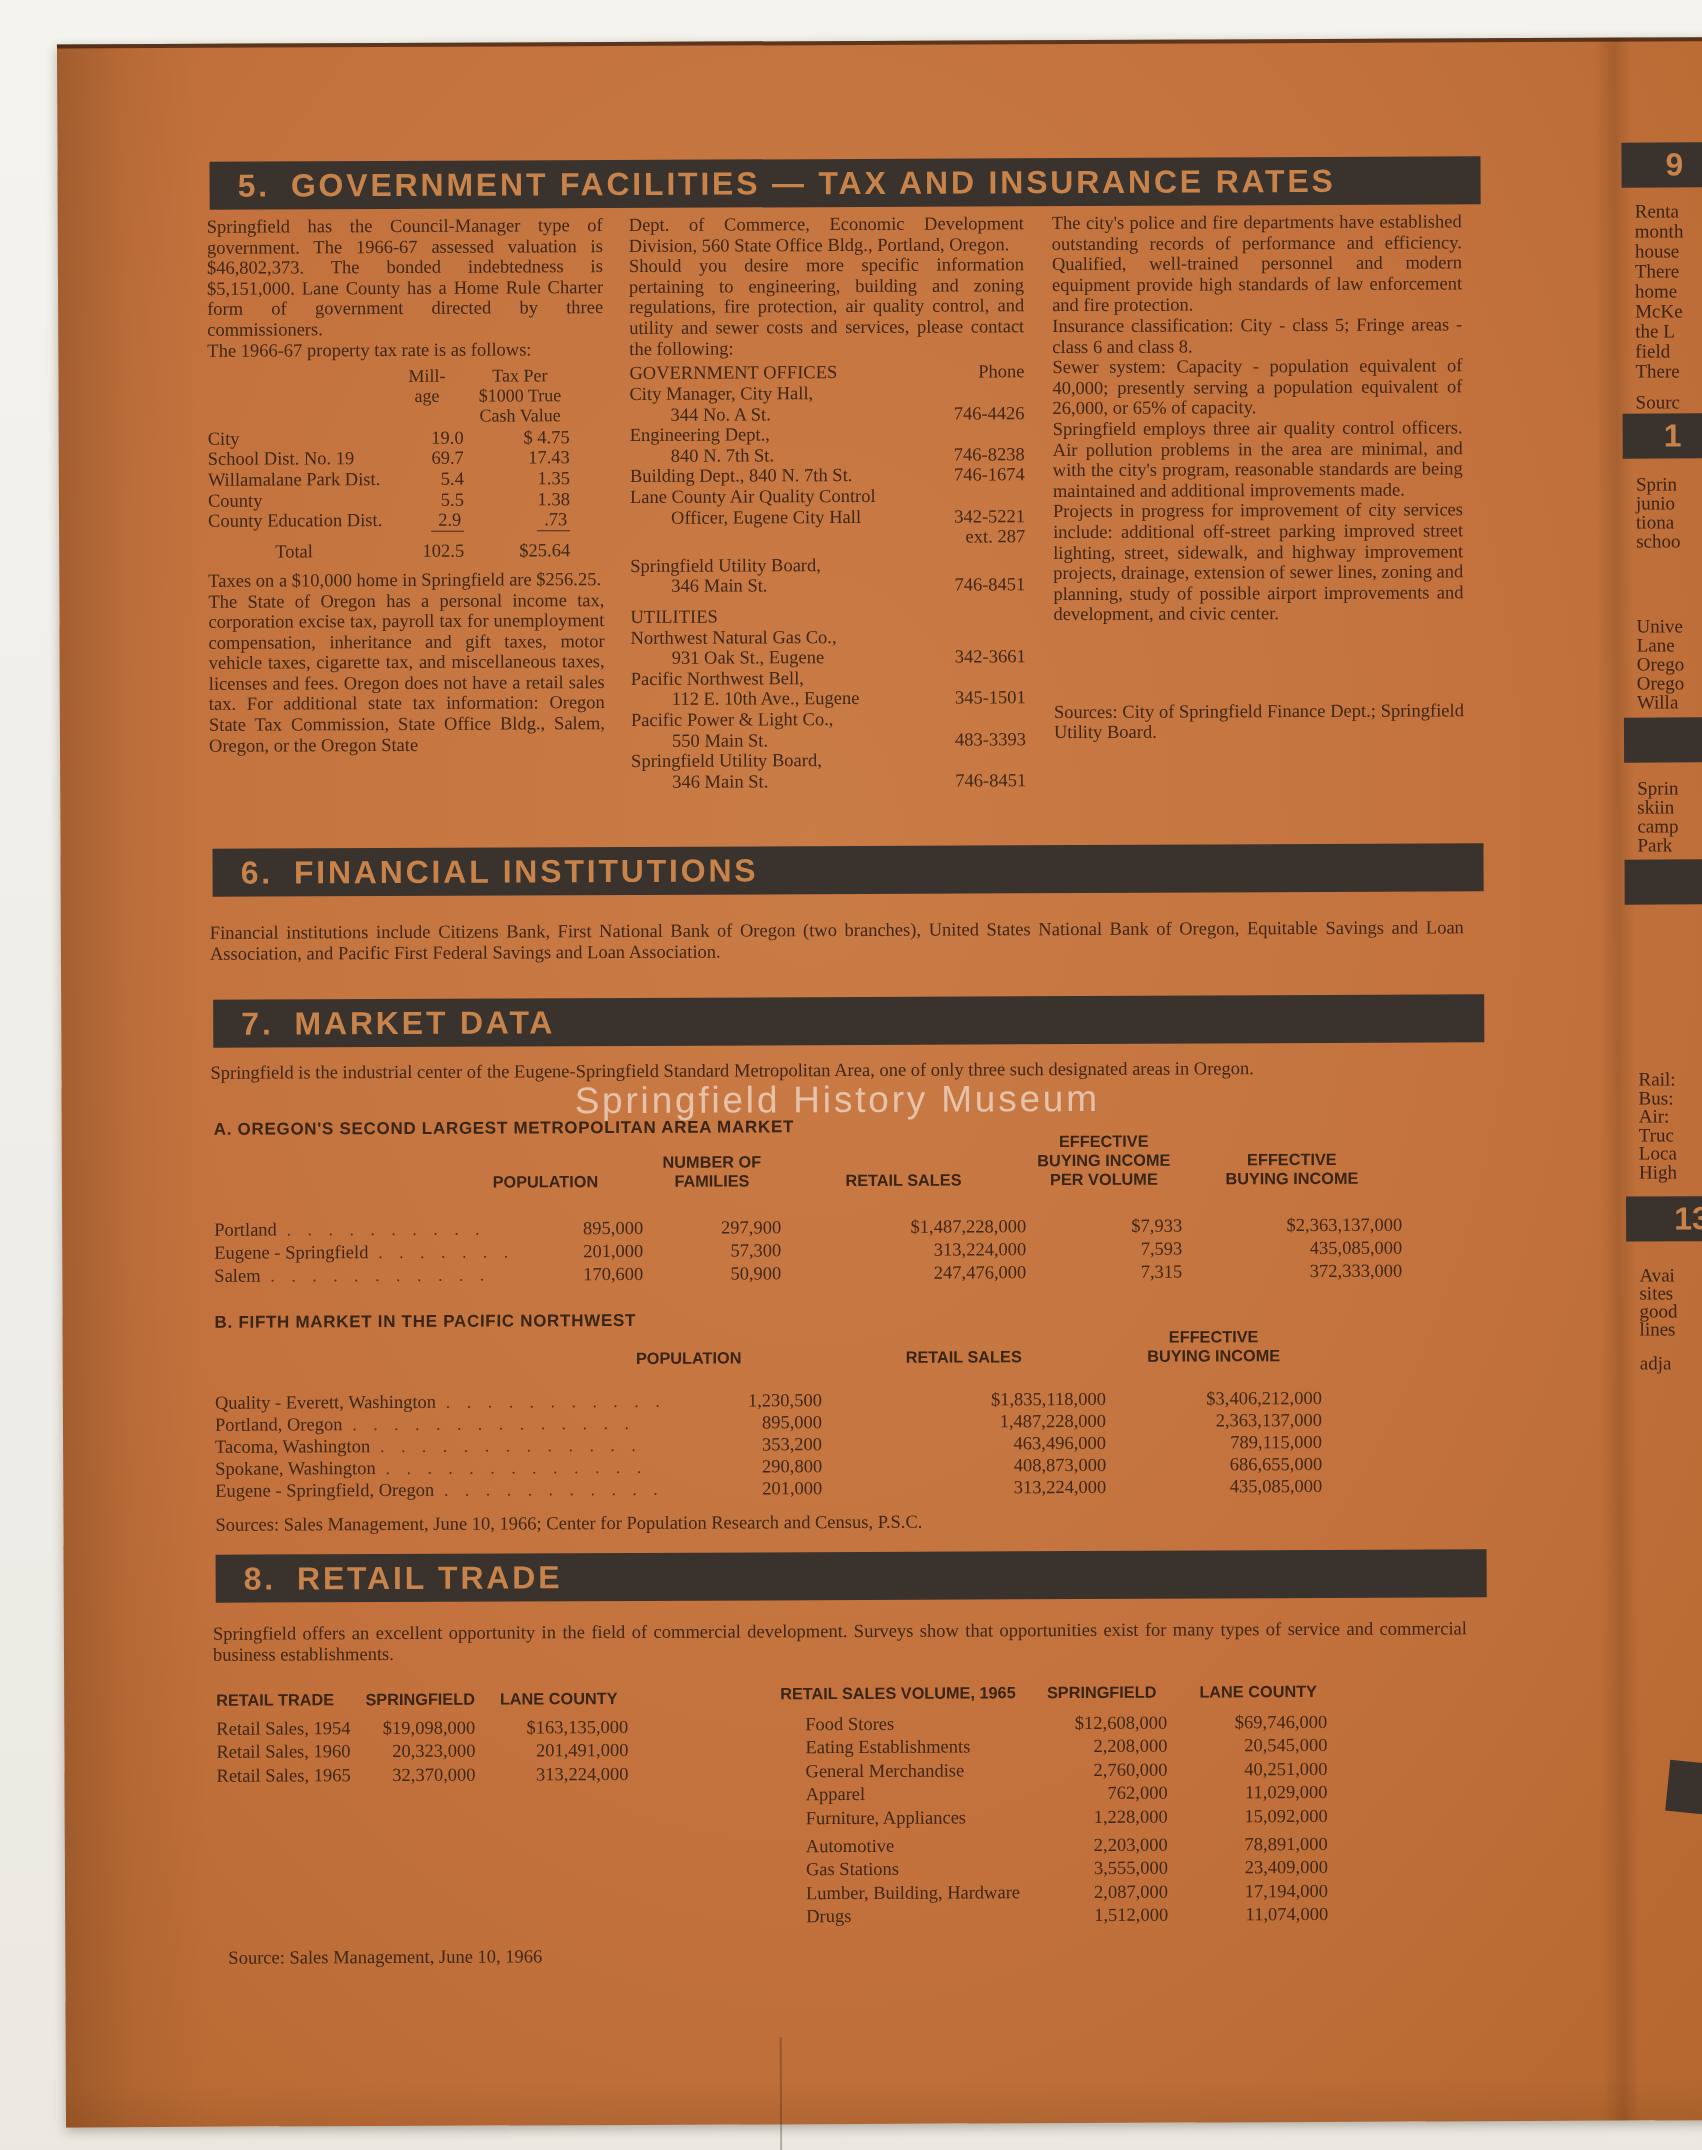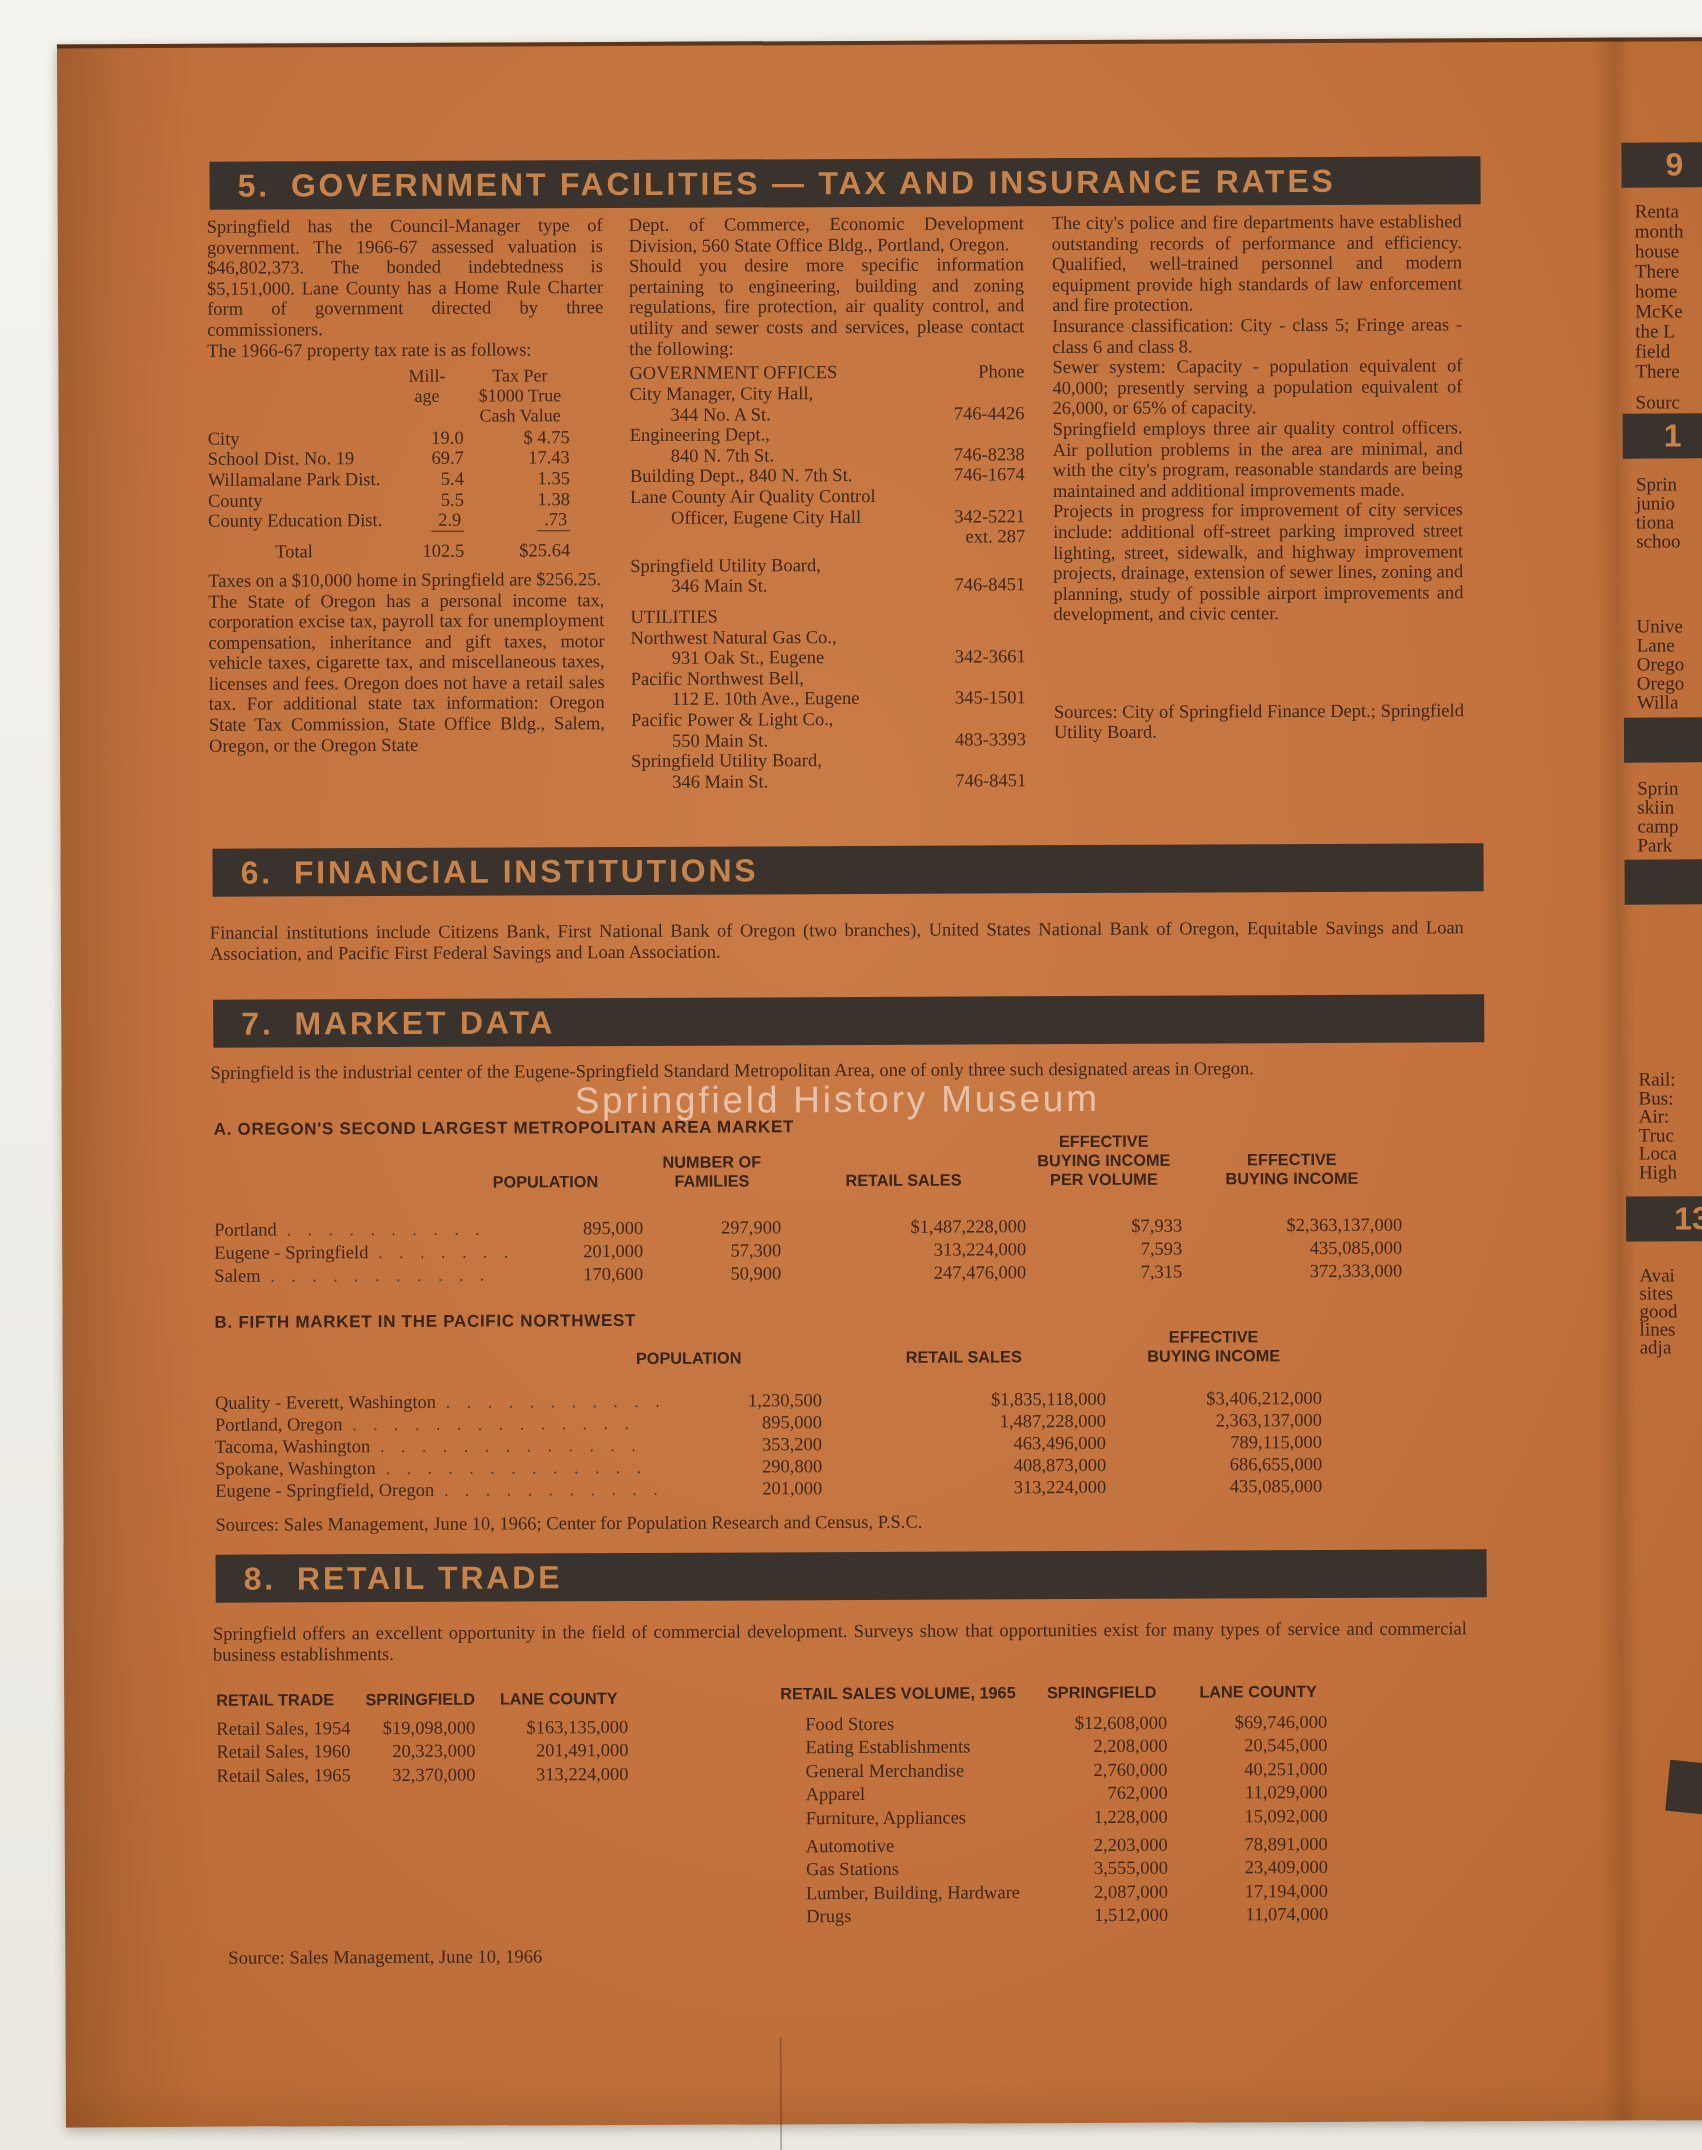--- a/index.html
+++ b/index.html
@@ -483,20 +483,20 @@
       <div style="height:18.5px;">High</div>
     </div>
     <div class="rbar" style="top:1200px; padding-left:48px;">
         <span>13</span>
       </div>
     <div class="rtext" style="top:1268px;">
       <div style="height:18px;">Avai</div>
       <div style="height:18px;">sites</div>
       <div style="height:18px;">good</div>
       <div style="height:18px;">lines</div>
-      <div style="height:18px;">adja</div>
+      <div style="height:18px;margin-top:16px;">adja</div>
     </div>
     <div class="cornerbar"></div>
 
     <div class="crease"></div>
   </div>
 </div>
 
 
 </body></html>

